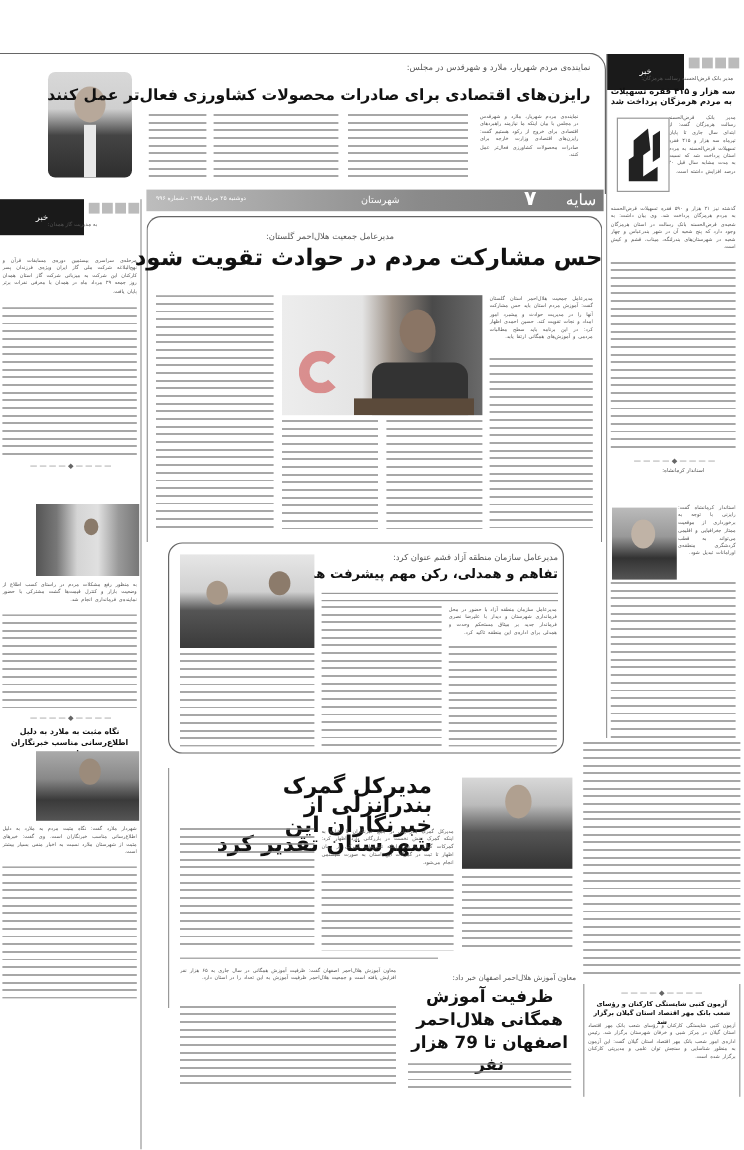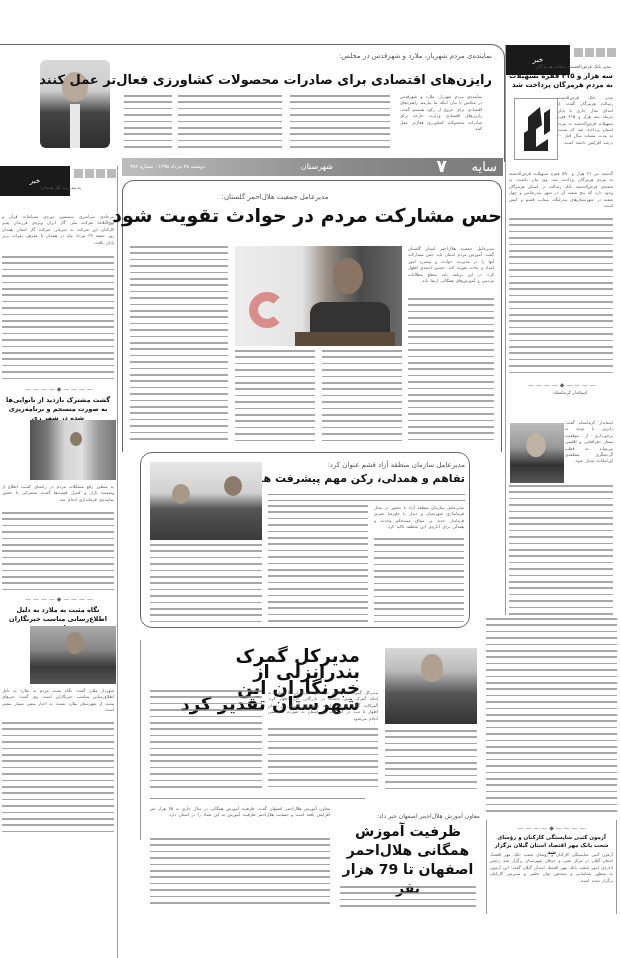--- a/index.html
+++ b/index.html
@@ -48,21 +48,21 @@
       <span class="sq"></span>
         <span class="sq"></span>
         <span class="sq"></span>
         <span class="sq"></span>
     </div>
     <div class="khabar" style="flex:1;justify-content:center">
       <span>خبر</span>
     </div>
   </div>
   <div class="abs kicker" style="right:6px;top:19px;font-size:4.5px">مدیر بانک قرض‌الحسنه رسالت هرمزگان:</div>
-  <div class="abs head" style="right:4px;top:27px;width:104px;white-space:normal;text-align:right;font-size:7px;line-height:9px">سه هزار و ۴۱۵ فقره تسهیلات به مردم هرمزگان پرداخت شد</div>
+  <div class="abs head" style="right:4px;top:27px;width:104px;white-space:normal;text-align:left;font-size:7px;line-height:9px">سه هزار و ۴۱۵ فقره تسهیلات به مردم هرمزگان پرداخت شد</div>
   <div class="abs txt" style="right:4px;top:50px;width:56px;height:74px">مدیر بانک قرض‌الحسنه رسالت هرمزگان گفت: از ابتدای سال جاری تا پایان تیرماه سه هزار و ۴۱۵ فقره تسهیلات قرض‌الحسنه به مردم استان پرداخت شد که نسبت به مدت مشابه سال قبل ۲۰ درصد افزایش داشته است.</div>
   <div class="abs" style="left:8px;top:53px;width:44px;height:62px;border:1px solid #999;background:#fff;display:flex;align-items:center;justify-content:center">
     <svg width="36" height="52" viewBox="0 0 36 52">
       <path d="M22 4 L10 14 L10 32 L24 22 Z" fill="#222"></path>
       <path d="M6 30 L18 22 L18 44 L30 36 L30 48 L6 48 Z" fill="#222"></path>
       <path d="M26 10 L32 6 L32 28 L26 32 Z" fill="#222"></path>
     </svg>
   </div>
   <div class="abs txt" style="right:4px;top:126px;width:104px;height:46px">گذشته نیز ۲۱ هزار و ۵۹۰ فقره تسهیلات قرض‌الحسنه به مردم هرمزگان پرداخت شد. وی بیان داشت: به شعبه‌ی قرض‌الحسنه بانک رسالت در استان هرمزگان وجود دارد که پنج شعبه آن در شهر بندرعباس و چهار شعبه در شهرستان‌های بندرلنگه، میناب، قشم و کیش است.</div>
   <div class="abs col-lines" style="right:4px;top:173px;width:104px;height:160px"></div>
@@ -86,21 +86,20 @@
         <span class="sq"></span>
         <span class="sq"></span>
         <span class="sq"></span>
     </div>
   </div>
   <div class="abs kicker" style="right:36px;top:19px;font-size:4.5px">به مدیریت گاز همدان:</div>
   <div class="abs txt" style="right:3px;top:48px;width:112px;height:40px">مرحله‌ی سراسری بیستمین دوره‌ی مسابقات قرآن و نهج‌البلاغه شرکت ملی گاز ایران ویژه‌ی فرزندان پسر کارکنان این شرکت به میزبانی شرکت گاز استان همدان روز جمعه ۲۹ مرداد ماه در همدان با معرفی نفرات برتر پایان یافت.</div>
   <div class="abs col-lines" style="right:3px;top:90px;width:112px;height:128px"></div>
 
   <div class="abs star" style="left:0;top:220px;width:118px">— — — — ◆ — — — —</div>
-  <div class="abs head" style="right:3px;top:230px;width:112px;white-space:normal;text-align:center;font-size:6.5px;line-height:9px">گشت مشترک بازدید از نانوایی‌ها به صورت منسجم و برنامه‌ریزی شده در شهر ری</div>
   <div class="abs photo" style="left:30px;top:254px;width:86px;height:60px;background:linear-gradient(90deg,#555 0%,#777 20%,#d5d5d5 40%,#e0e0e0 60%,#999 80%,#777)">
     <div style="position:absolute;left:40px;top:12px;width:12px;height:14px;border-radius:50%;background:#8a7a6a"></div>
   </div>
   <div class="abs txt" style="right:3px;top:318px;width:112px;height:26px">به منظور رفع مشکلات مردم در راستای کسب اطلاع از وضعیت بازار و کنترل قیمت‌ها گشت مشترکی با حضور نماینده‌ی فرمانداری انجام شد.</div>
   <div class="abs col-lines" style="right:3px;top:346px;width:112px;height:80px"></div>
 
   <div class="abs star" style="left:0;top:430px;width:118px">— — — — ◆ — — — —</div>
   <div class="abs head" style="right:3px;top:440px;width:112px;white-space:normal;text-align:center;font-size:6.5px;line-height:9px">نگاه مثبت به ملارد به دلیل اطلاع‌رسانی مناسب خبرنگاران است</div>
   <div class="abs photo" style="left:30px;top:460px;width:86px;height:58px;background:linear-gradient(180deg,#aaa,#888 40%,#3a3a3a 70%,#555)">
     <div style="position:absolute;left:36px;top:6px;width:18px;height:22px;border-radius:50%;background:#9b8b7b"></div>

